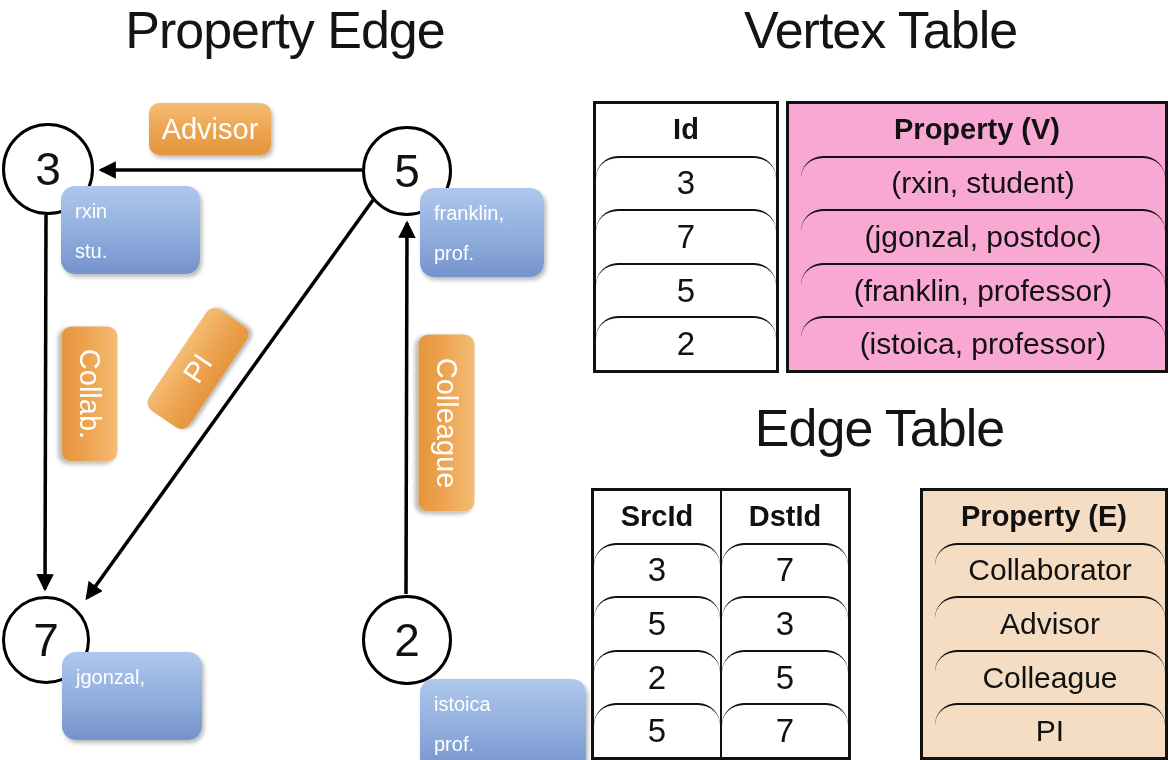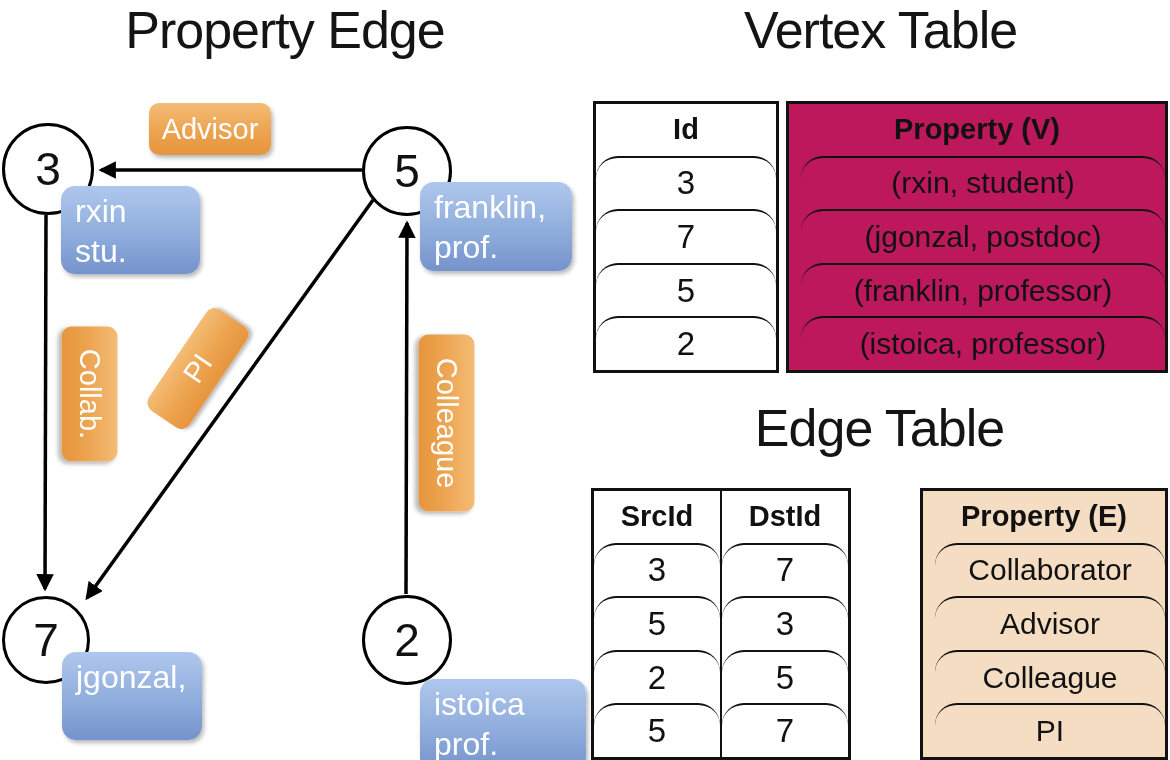--- a/index.html
+++ b/index.html
@@ -40,46 +40,46 @@
     background:linear-gradient(180deg,#F4BC75 0%,#ECA24E 58%,#E6953C 100%);
     box-shadow:2px 3px 4px rgba(0,0,0,0.28);
   }
   #edge-label-advisor   { left:149px; top:103px; width:122px; height:52px; }
   #edge-label-collab    { left:22px;  top:366px; width:135px; height:56px; transform:rotate(90deg); }
   #edge-label-pi        { left:137px; top:344px; width:122px; height:49px; transform:rotate(-56deg); }
   #edge-label-colleague { left:358px; top:395px; width:177px; height:56px; transform:rotate(90deg); }
 
   .vprop {
     position:absolute; box-sizing:border-box;
-    color:#fff; font-size:32px; line-height:40px;
+    color:#fff; font-size:20px; line-height:40px;
     padding:5px 0 0 14px; border-radius:14px;
     background:linear-gradient(180deg,#AFC7ED 0%,#8FADDC 55%,#7593CC 100%);
     box-shadow:2px 3px 4px rgba(0,0,0,0.28);
   }
   #vprop-rxin     { left:61px;  top:186px; width:139px; height:88px; }
-  #vprop-franklin { left:420px; top:182px; width:152px; height:89px; }
+  #vprop-franklin { left:420px; top:188px; width:124px; height:89px; }
   #vprop-jgonzal  { left:62px;  top:652px; width:140px; height:88px; }
   #vprop-istoica  { left:420px; top:679px; width:166px; height:92px; }
 
   
   .tbl-col {
     position:absolute; box-sizing:border-box;
     border:3px solid #111; display:flex; flex-direction:column;
     background:#fff;
   }
   .tbl-cell {
     flex:1; display:flex; align-items:center; justify-content:center;
     border-top:2px solid #111; font-size:33px; font-weight:300;border-radius:22px;
   }
   .tbl-cell:first-child { border-top:none; }
   .tbl-cell.hdr { font-weight:bold; font-size:29px; }
   .tbl-cell.txt { font-size:30px;margin-left:12px; }
 
   #vt-id-col   { left:593px; top:101px; width:186px; height:272px; }
-  #vt-prop-col { left:786px; top:101px; width:382px; height:272px; background:#be185d; }
+  #vt-prop-col { left:786px; top:101px; width:382px; height:272px; background:#f9a8d4; }
 
   #et-group    { position:absolute; box-sizing:border-box; border:3px solid #111;
                  left:591px; top:488px; width:260px; height:272px;
                  display:flex; background:#fff; }
   .et-col      { flex:1; display:flex; flex-direction:column; }
   .et-col + .et-col { border-left:2px solid #111; }
   #et-prop-col { left:920px; top:488px; width:248px; height:272px; background:#F4DDC3; }
 </style>
 </head>
 <body>

